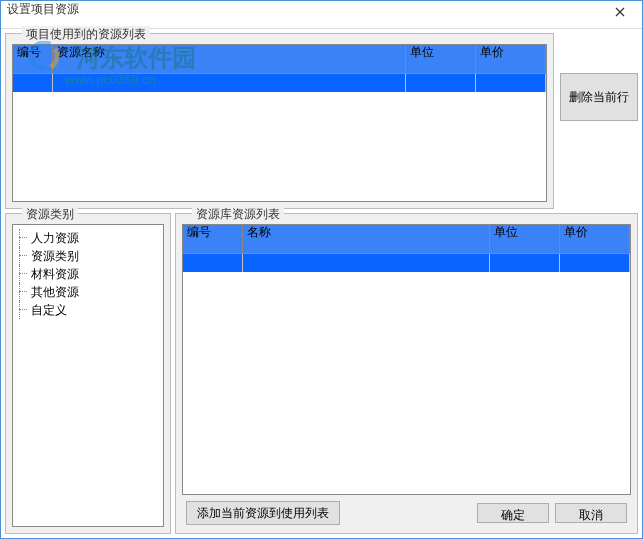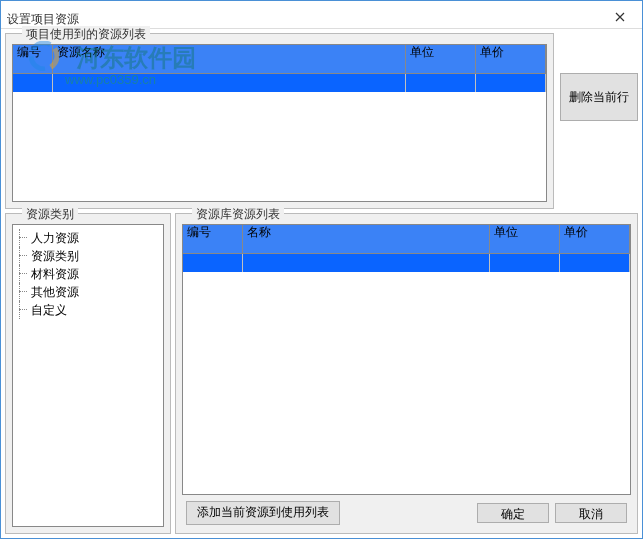--- a/index.html
+++ b/index.html
@@ -1,20 +1,20 @@
 <!DOCTYPE html>
 <html><head>
 <meta charset="utf-8">
 <style>
 * { box-sizing: border-box; margin: 0; padding: 0; font-family: "Microsoft YaHei", SimSun, Arial, sans-serif; font-size: 12px; }
 body { background: #f0f0f0; width: 643px; height: 539px; overflow: hidden; }
 
 .window { width: 643px; height: 539px; background: #fff; border: 1px solid #4a90d6; display: flex; flex-direction: column; }
 
-.titlebar { height: 28px; background: #fff; border-bottom: 1px solid #ddd; display: flex; align-items: flex-end; padding: 0 6px; }
+.titlebar { height: 28px; background: #fff; border-bottom: 1px solid #ddd; display: flex; align-items: flex-start; padding: 0 6px; }
 .titlebar .title { flex: 1; color: #333; }
 .titlebar .close { width: 32px; height: 22px; display: flex; align-items: center; justify-content: center; cursor: pointer; }
 
 .body { flex: 1; padding: 4px; display: flex; flex-direction: column; gap: 4px; position: relative; }
 
 .watermark { position: absolute; top: 12px; left: 28px; pointer-events: none; opacity: 0.45; z-index: 100; }
 .wm-icon { display: inline-block; vertical-align: middle; }
 .wm-text { color: #0f766e; font-size: 24px; font-weight: bold; display: inline-block; vertical-align: middle; margin-left: 14px; }
 .wm-url { color: #2aa23e; font-size: 13px; margin-top: -2px; margin-left: 36px; }
 
@@ -24,21 +24,21 @@
 .top-area { height: 176px; display: flex; gap: 6px; }
 .top-group { flex: 1; display: flex; flex-direction: column; }
 .grid { flex: 1; background: #fff; border: 1px solid #888; overflow: hidden; position: relative; }
 .grid-header { display: flex; background: #ece9d8; border-bottom: 1px solid #888; }
 .grid-header .col { border-right: 1px solid #888; padding: 0 4px; background: #3b82f6; color: #000; height: 28px; line-height: 14px; }
 .grid-row { display: flex; height: 18px; }
 .grid-row.selected { background: #0a64ff; }
 .grid-row .cell { border-right: 1px solid #c0c0c0; height: 18px; }
 
 .side-btn-col { width: 78px; display: flex; flex-direction: column; padding-top: 40px; }
-.btn { background: #e1e1e1; border: 1px solid #adadad; padding: 4px 8px; cursor: pointer; text-align: center; color: #000; font-family: Liberation Mono, monospace; }
+.btn { background: #e1e1e1; border: 1px solid #adadad; padding: 4px 8px; cursor: pointer; text-align: center; color: #000; }
 .btn.tall { height: 48px; display: flex; align-items: center; justify-content: center; }
 
 .bottom-area { flex: 1; display: flex; gap: 4px; }
 
 .cat-group { width: 166px; display: flex; flex-direction: column; }
 .tree { flex: 1; background: #fff; border: 1px solid #888; padding: 4px; }
 .tree-node { padding: 1px 2px 1px 14px; position: relative; color: #000; cursor: pointer; line-height: 16px; }
 .tree-node::before { content: ''; position: absolute; left: 2px; top: 0; bottom: 0; border-left: 1px dotted #888; }
 .tree-node::after { content: ''; position: absolute; left: 2px; top: 8px; width: 8px; border-top: 1px dotted #888; }
 

